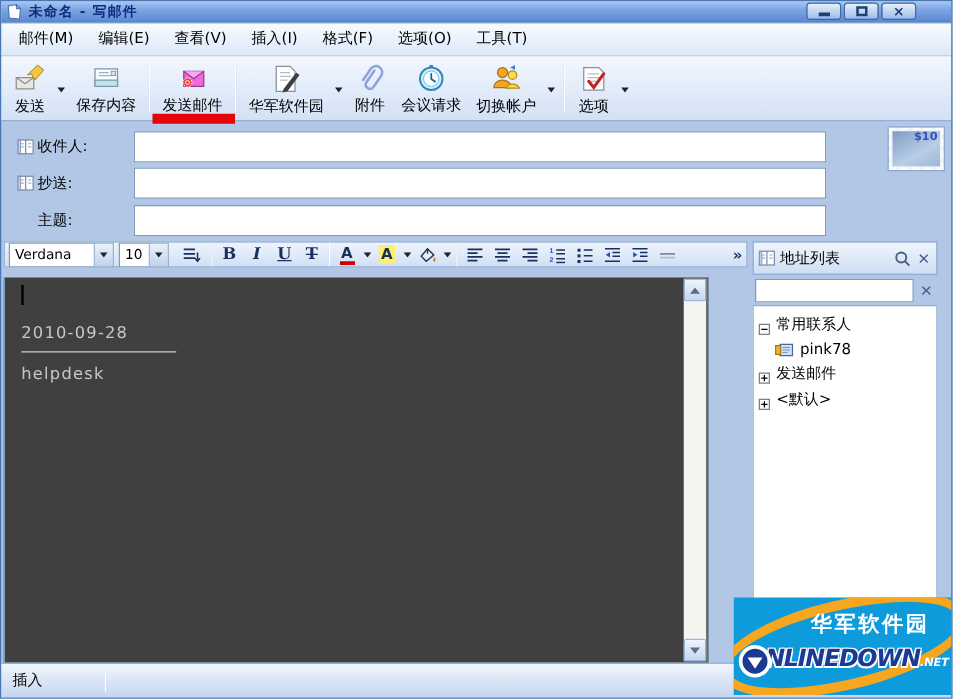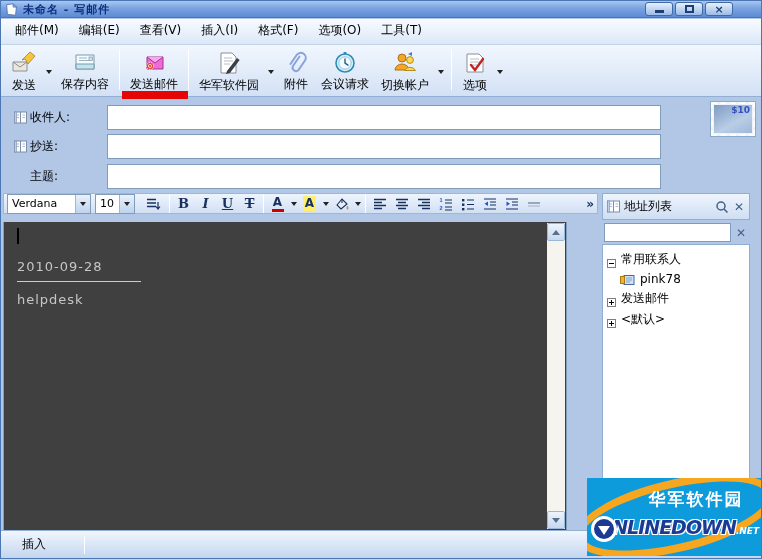--- a/index.html
+++ b/index.html
@@ -98,21 +98,21 @@
     padding:4px 2px;overflow:hidden}
   .tree-row{display:flex;align-items:flex-end;gap:5px;padding:2px 2px;white-space:nowrap;cursor:default}
   .exp{width:9px;height:9px;border:1px solid #7e7e7e;background:#fff;position:relative;flex:none}
   .exp::before{content:"";position:absolute;left:1px;right:1px;top:3px;height:1px;background:#000}
   .exp.plus::after{content:"";position:absolute;top:1px;bottom:1px;left:3px;width:1px;background:#000}
   .indent1{margin-left:13px}
 
   
   .statusbar{position:absolute;left:0;bottom:0;width:100%;height:28px;
     background:linear-gradient(#f1f6fd,#c3d6ef);border-top:1px solid #93afd4;
-    display:flex;align-items:center;padding-left:21px}
+    display:flex;align-items:center;padding-left:9px}
   .sb-sep{position:absolute;left:83px;top:5px;height:18px;width:1px;background:#9db7da;border-right:1px solid #fff}
 
   
   .watermark{position:absolute;left:586px;top:477px;width:176px;height:78px;background:#0e9bdb;
     overflow:hidden;z-index:60}
   .wm-ring{position:absolute;left:-14px;top:2px;width:204px;height:72px;border:8px solid #f7a61f;
     border-radius:50%;transform:rotate(-13deg)}
   .wm-cn{position:absolute;left:46px;top:10px;width:126px;text-align:center;color:#fff;
     font-size:17px;font-weight:bold;letter-spacing:2px;white-space:nowrap}
   .wm-domain{position:absolute;left:10px;top:38px;font-size:19px;font-weight:bold;font-style:italic;

